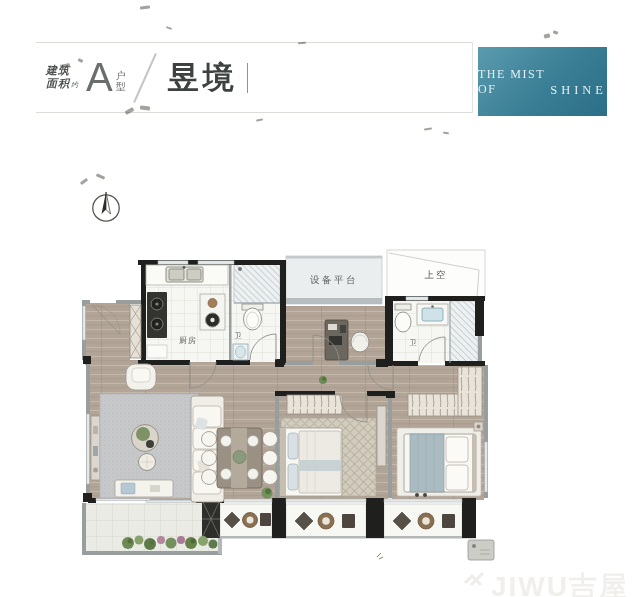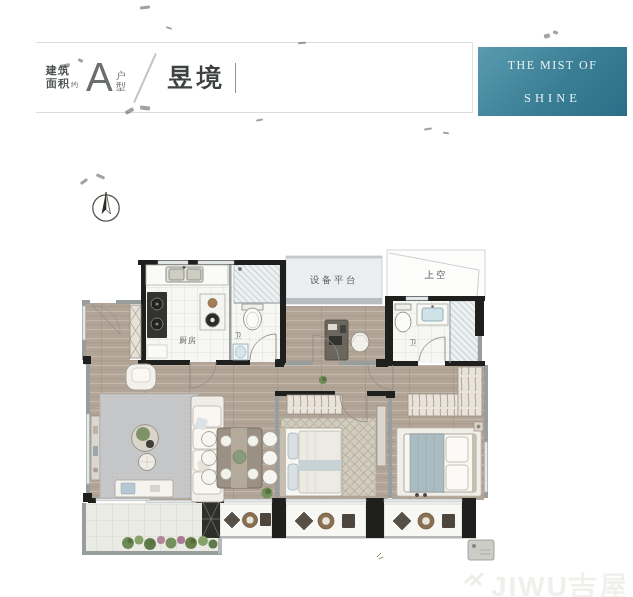--- a/index.html
+++ b/index.html
@@ -4,38 +4,38 @@
 <style>
   html,body{margin:0;padding:0;background:#ffffff;}
   .page{position:relative;width:633px;height:597px;background:#ffffff;overflow:hidden;
         font-family:"Liberation Sans",sans-serif;}
 
   
   .header{position:absolute;left:36px;top:42px;width:437px;height:71px;box-sizing:border-box;
           border-top:1px solid #dcdcd9;border-bottom:1px solid #dcdcd9;border-right:1px solid #e2e2df;
           display:flex;align-items:center;padding-left:10px;}
   .area-group{display:flex;align-items:center;}
-  .area-label{font-size:11px;line-height:12.5px;font-weight:700;color:#4e5351;letter-spacing:1px;}
+  .area-label{font-size:11px;line-height:12.5px;font-weight:700;color:#4e5351;letter-spacing:1px;font-style:italic;}
   .approx{font-size:7px;font-weight:400;margin-left:1px;color:#5a5f5d;}
   .area-value{font-size:45px;color:#4a4e4c;letter-spacing:-1px;margin-left:5px;font-weight:400;}
   .area-value .unit{letter-spacing:0;}
   .area-value sup{font-size:15px;}
   .type-group{display:flex;align-items:center;margin-left:7px;}
   .type-letter{font-size:40px;font-weight:300;color:#6a6e6d;}
   .type-stack{display:inline-flex;flex-direction:column;font-size:10px;line-height:11px;
               color:#6a6e6d;margin-left:3px;margin-top:6px;}
   .slash{width:2px;height:54px;background:#c2c6c5;transform:rotate(24deg);margin:0 22px 0 18px;border-radius:1px;}
-  .project{font-size:25px;font-weight:700;color:#3d4140;letter-spacing:4px;}
+  .project{font-size:31px;font-weight:700;color:#3d4140;letter-spacing:4px;}
   .vbar{width:1.5px;height:30px;background:#8e9594;margin:0 13px 0 9px;}
   .spec{font-size:27px;font-weight:700;color:#3d4140;letter-spacing:1px;}
 
   
-  .badge{position:absolute;left:478px;top:47px;width:149px;height:69px;
+  .badge{position:absolute;left:478px;top:47px;width:129px;height:69px;
          background:linear-gradient(135deg,#5a9bae 0%,#3a7e95 55%,#2b6e87 100%);
-         display:flex;flex-direction:column;align-items:center;justify-content:center;
+         display:flex;flex-direction:row;align-items:center;justify-content:center;
          color:#e3eff2;font-family:"Liberation Serif",serif;}
   .badge .l1{font-size:12px;letter-spacing:1.5px;}
   .badge .l2{font-size:12.5px;letter-spacing:4px;margin-top:18px;}
 
   
   .compass{position:absolute;left:84px;top:184px;width:44px;height:44px;}
   .plan{position:absolute;left:80px;top:248px;width:420px;height:316px;}
   .plan text{font-family:"Liberation Sans",sans-serif;fill:#5c605e;}
   .wm{position:absolute;right:4px;bottom:-4px;font-size:28px;font-weight:700;
       color:#f1efec;letter-spacing:2px;display:flex;align-items:flex-end;line-height:28px;}

